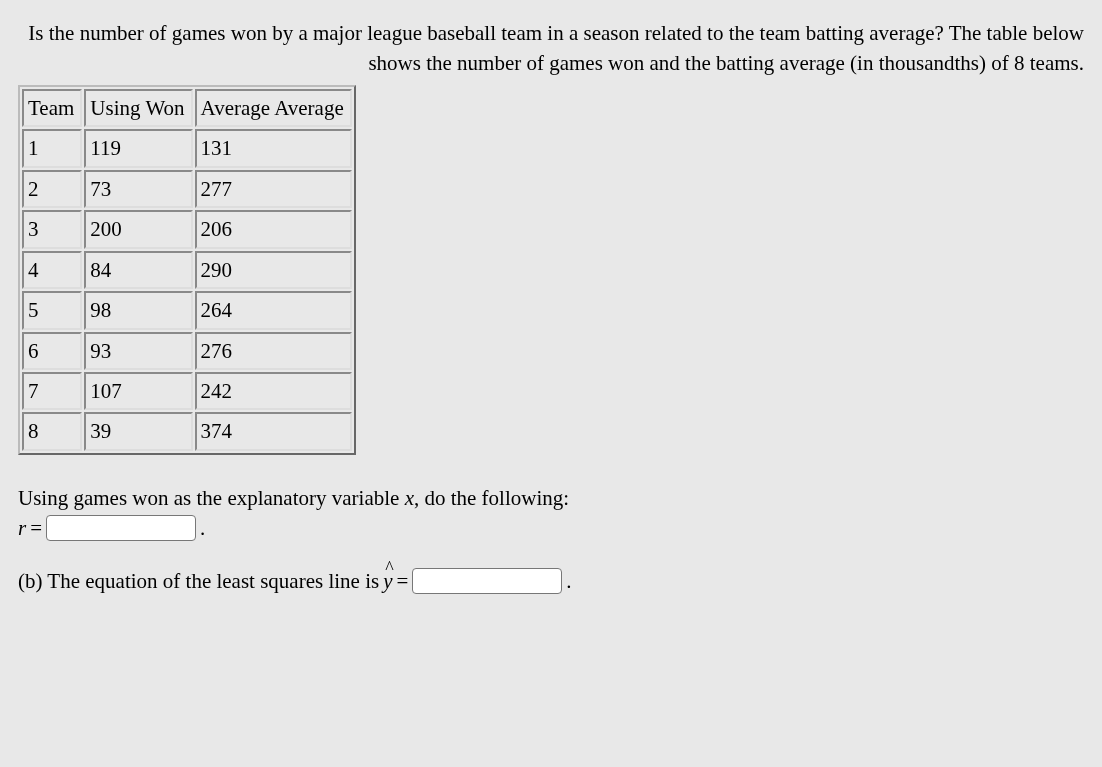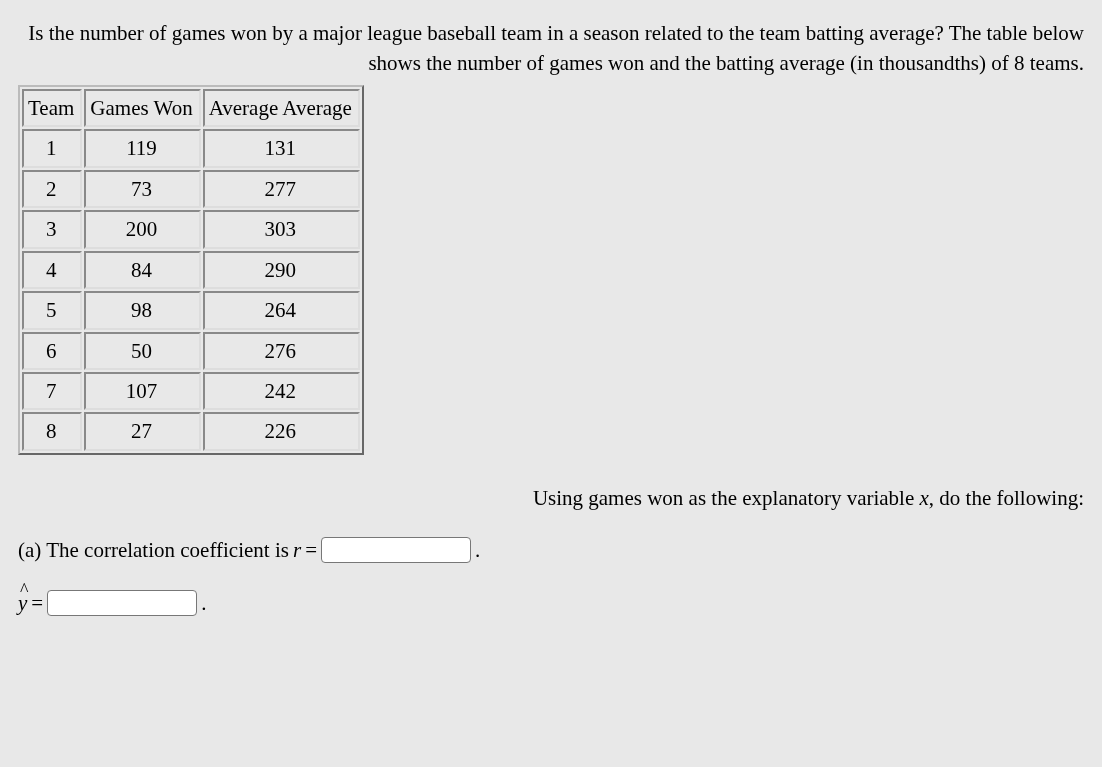--- a/index.html
+++ b/index.html
@@ -23,27 +23,25 @@
       border-collapse: separate;
       border-spacing: 2px;
       border: 2px outset #bbb;
       background: #e8e8e8;
       margin-bottom: 28px;
     }
     table.data-table th,
     table.data-table td {
       border: 2px inset #ddd;
       padding: 2px 6px 2px 4px;
-      text-align: center;
+      text-align: left;
       font-weight: normal;
       background: #e8e8e8;
     }
     .instr {
-      margin-bottom: 22px;
-      text-align: right;
     }
     .part {
       margin-bottom: 22px;
       display: flex;
       align-items: center;
       flex-wrap: wrap;
       gap: 4px;
     }
     .mathvar {
       font-style: italic;
@@ -75,78 +73,78 @@
   </style>
 </head>
 <body>
 
 <div class="question-text">Is the number of games won by a major league baseball team in a season related to the team batting average? The table below shows the number of games won and the batting average (in thousandths) of 8 teams.</div>
 
 <table class="data-table">
   <thead>
     <tr>
       <th>Team</th>
-      <th>Games Won</th>
+      <th>Using Won</th>
       <th>Average Average</th>
     </tr>
   </thead>
   <tbody>
     <tr>
       <td>1</td>
       <td>119</td>
       <td>131</td>
     </tr>
     <tr>
       <td>2</td>
       <td>73</td>
       <td>277</td>
     </tr>
     <tr>
       <td>3</td>
       <td>200</td>
-      <td>303</td>
+      <td>206</td>
     </tr>
     <tr>
       <td>4</td>
       <td>84</td>
       <td>290</td>
     </tr>
     <tr>
       <td>5</td>
       <td>98</td>
       <td>264</td>
     </tr>
     <tr>
       <td>6</td>
-      <td>50</td>
+      <td>93</td>
       <td>276</td>
     </tr>
     <tr>
       <td>7</td>
       <td>107</td>
       <td>242</td>
     </tr>
     <tr>
       <td>8</td>
-      <td>27</td>
-      <td>226</td>
+      <td>39</td>
+      <td>374</td>
     </tr>
   </tbody>
 </table>
 
 <div class="instr">
   <span>Using games won as the explanatory variable </span><span class="mathvar">x</span><span>, do the following:</span>
 </div>
 
 <div class="part">
-  <span>(a) The correlation coefficient is </span>
   <span class="mathvar">r</span>
   <span> = </span>
   <input type="text" style="">
   <span>.</span>
 </div>
 
 <div class="part">
+  <span>(b) The equation of the least squares line is </span>
   <span class="yhat">y</span>
   <span> = </span>
   <input type="text" style="">
   <span>.</span>
 </div>
 
 </body></html>

